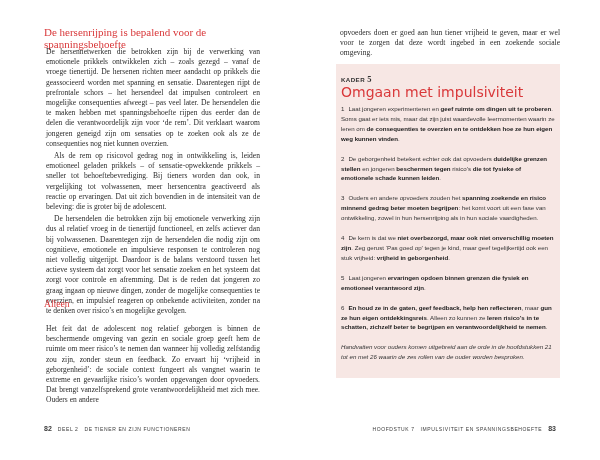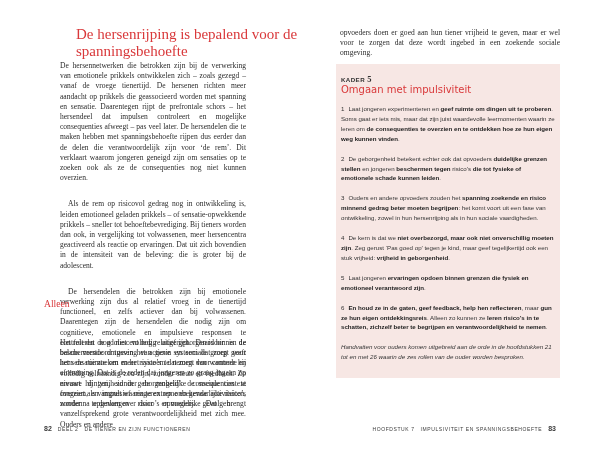--- a/index.html
+++ b/index.html
@@ -2,28 +2,28 @@
 <html><head>
 <meta charset="utf-8">
 <style>
   html, body { margin:0; padding:0; background:#ffffff; }
   body { width:600px; height:460px; position:relative; overflow:hidden; }
   .page { position:absolute; top:0; height:460px; }
   .left { left:0; width:300px; }
   .right { left:300px; width:300px; }
   .heading {
     position:absolute; left:44px; top:26px; width:230px;
-    font-family:"Liberation Serif",serif; font-size:15px; color:#d9383a;margin-left:32px;
+    font-family:"Liberation Serif",serif; font-size:11px; color:#d9383a;
   }
   .body-text {
     position:absolute; left:44px; width:218px;
     font-family:"Liberation Serif",serif; font-size:7.55px; line-height:10.2px;
     color:#2b2b2b; text-align:justify; hyphens:auto;
   }
-  .body-text p { margin:16px; }
+  .body-text p { margin:2px; }
   .body-text p.indent { text-indent:8px; }
   .kortom {
     position:absolute; left:44px; top:298px;
     font-family:"Liberation Serif",serif; font-size:9.6px; color:#d9383a;
   }
   .footer-left {
     position:absolute; left:44px; top:425px;
     font-family:"Liberation Sans",sans-serif; font-size:5px; letter-spacing:0.6px;
     color:#3a3a3a; text-transform:uppercase;
   }
@@ -44,21 +44,21 @@
     background:#f7e7e4;
   }
   .box-kader {
     position:absolute; left:5px; top:10px;
     font-family:"Liberation Sans",sans-serif; font-size:6.2px; font-weight:bold;
     color:#333; letter-spacing:0.4px;
   }
   .box-kader .knum { font-size:8.5px; font-family:"Liberation Serif",serif; }
   .box-title {
     position:absolute; left:5px; top:20px;
-    font-family:"DejaVu Sans",sans-serif; font-size:10px; color:#d9383a;
+    font-family:"DejaVu Sans",sans-serif; font-size:14px; color:#d9383a;
   }
   .box-items {
     position:absolute; left:5px; top:40px; width:214px;
     font-family:"Liberation Sans",sans-serif; font-size:6.15px; line-height:9.9px;
     color:#333;
   }
   .box-item { margin:0 0 10px 0; }
   .box-item .n { margin-right:4px; }
   .box-item b { font-weight:bold; color:#222; }
   .box-note { font-style:italic; margin-top:0; }

